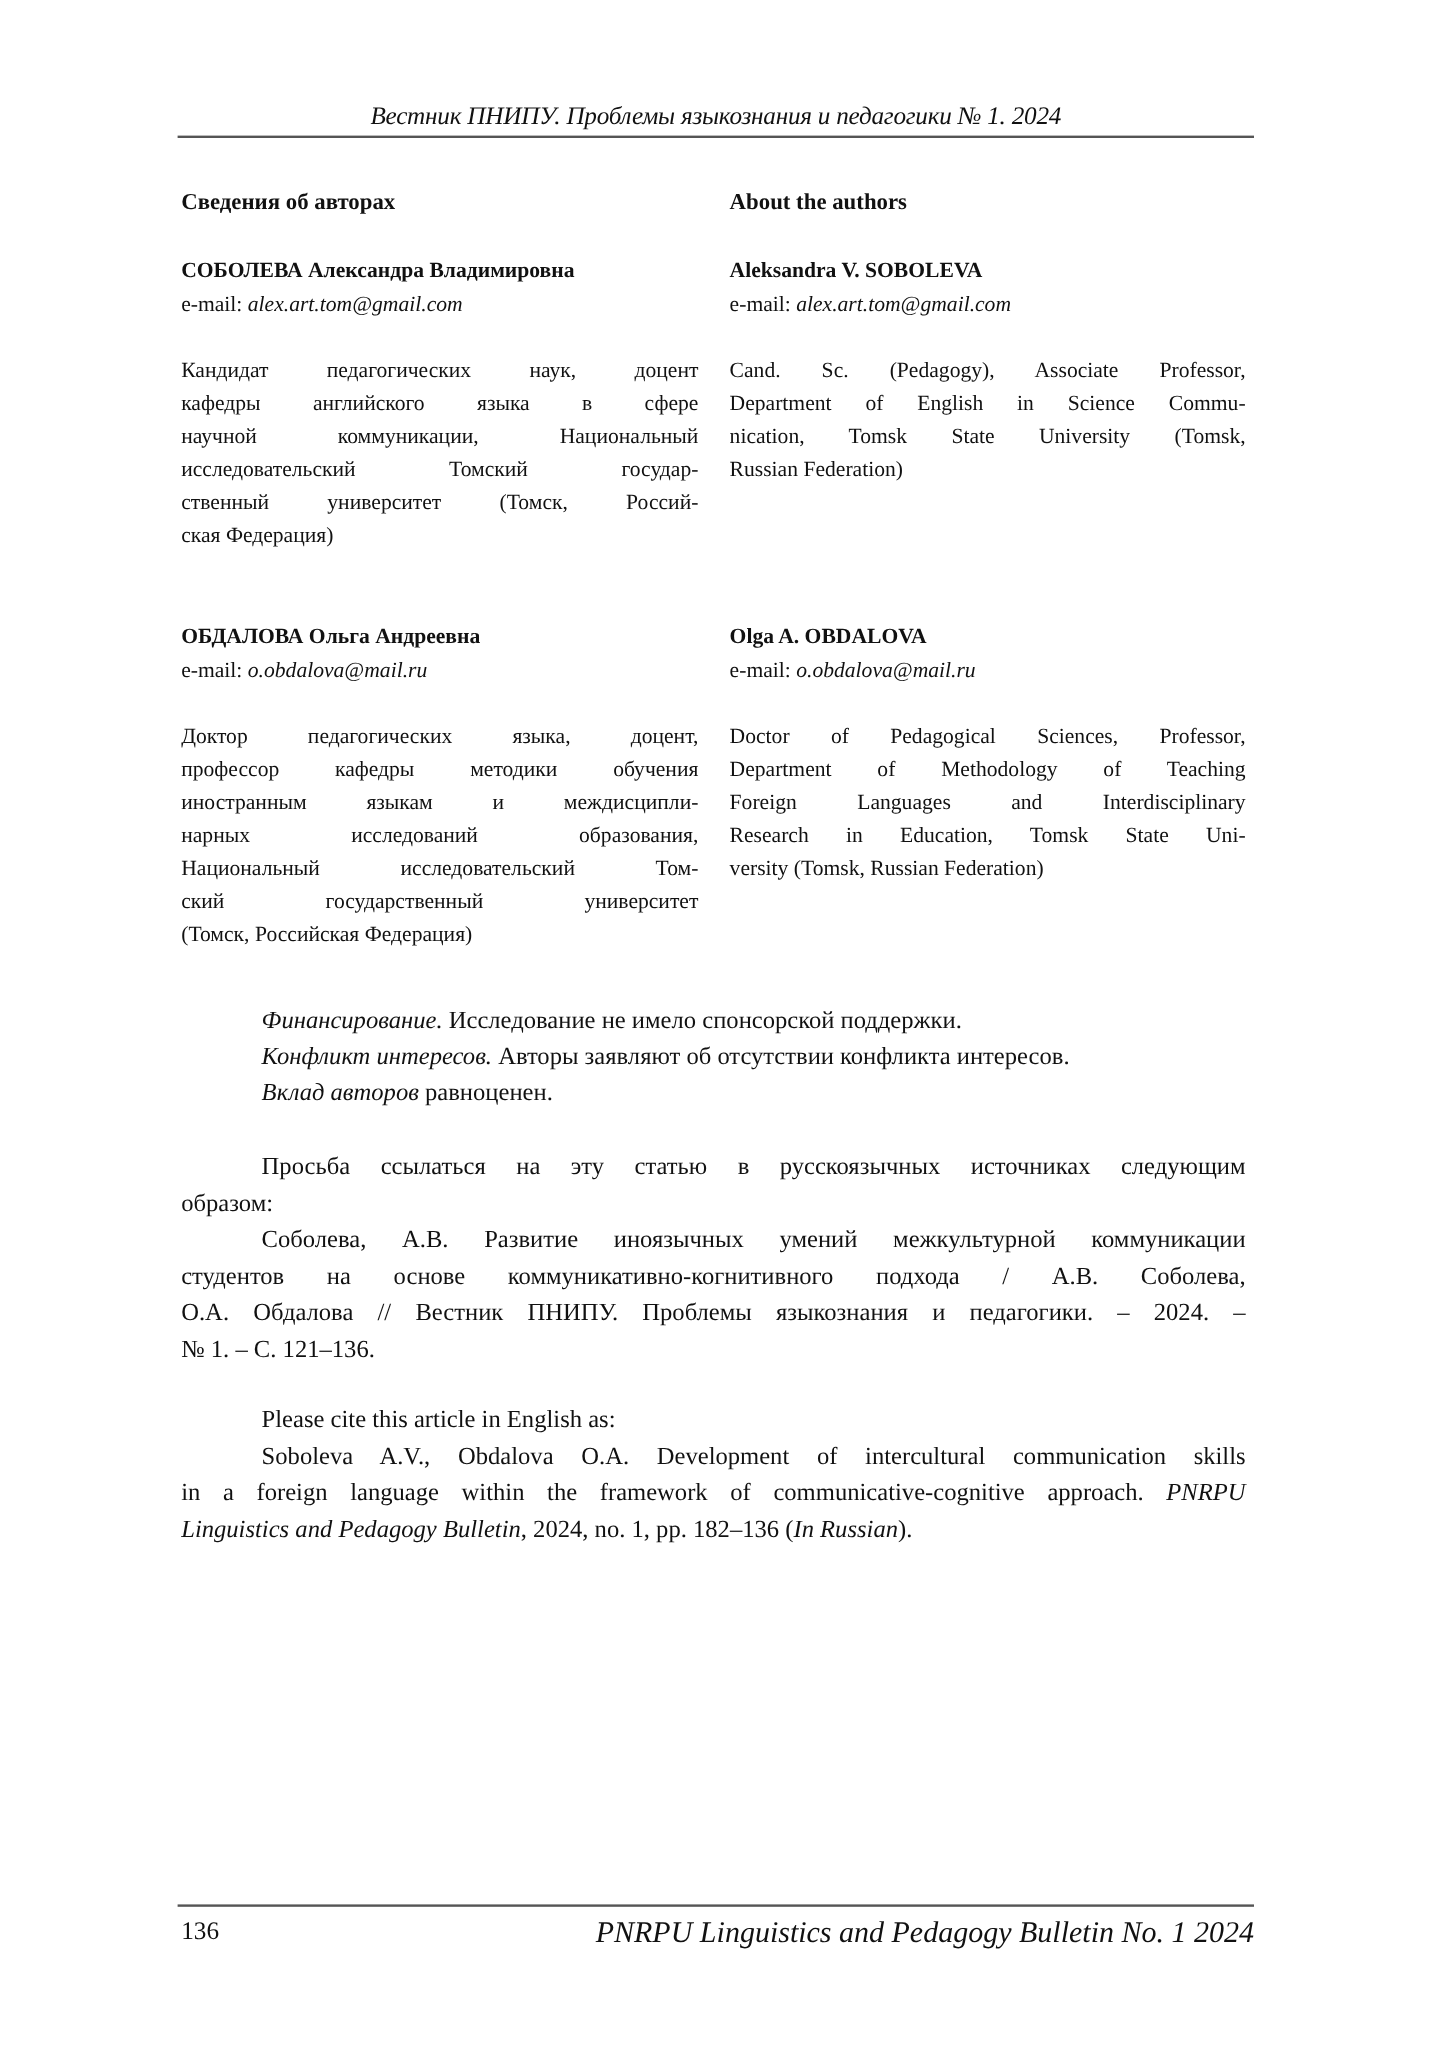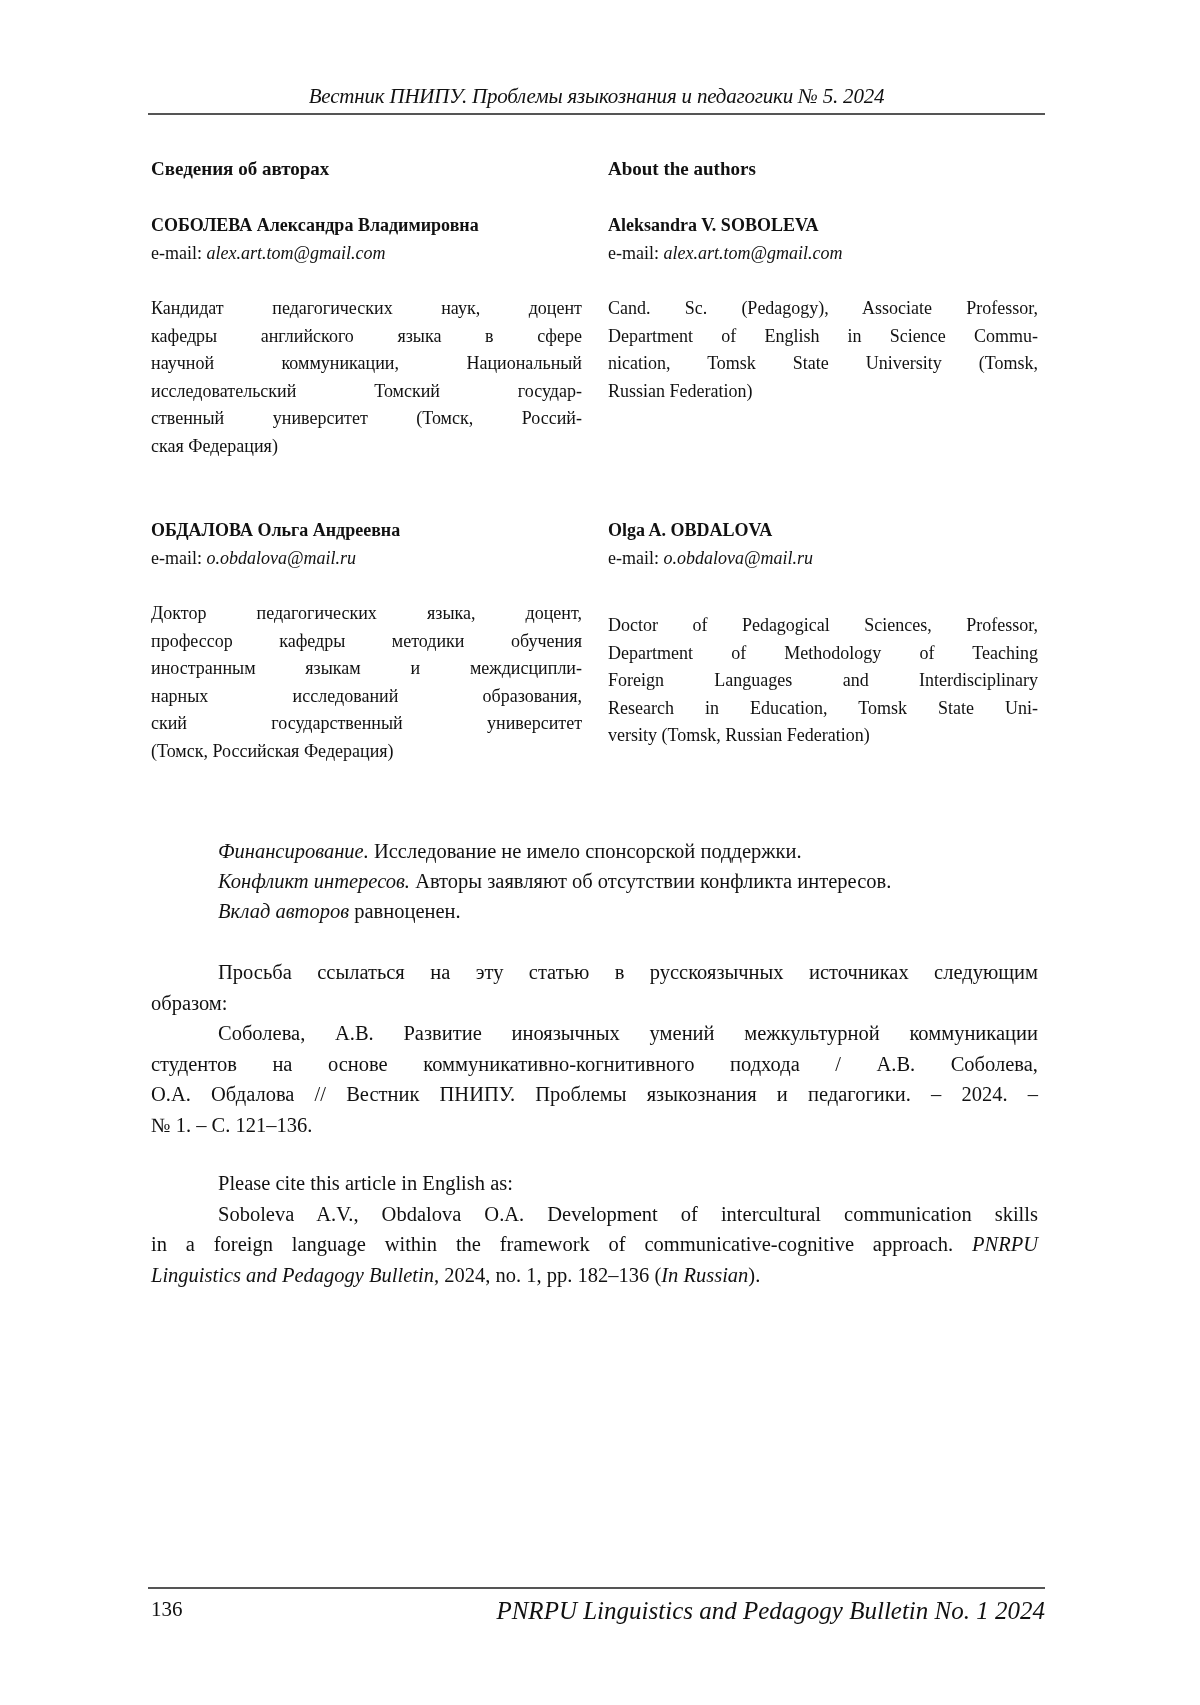--- a/index.html
+++ b/index.html
@@ -35,21 +35,21 @@
 
   .footer-rule { position: absolute; left: 148px; top: 1587px; width: 897px; height: 2px; background: #555; }
   .page-number { position: absolute; left: 151px; top: 1597px; font-size: 21px; }
   .running-footer { position: absolute; right: 155px; top: 1597px; font-size: 25px; font-style: italic; }
 </style>
 </head>
 <body>
 
 <div class="page">
 
-  <div class="running-header">Вестник ПНИПУ. Проблемы языкознания и педагогики № 5. 2024</div>
+  <div class="running-header">Вестник ПНИПУ. Проблемы языкознания и педагогики № 1. 2024</div>
   <div class="header-rule"></div>
 
   <div class="section-title" style="left:151px; top:158px;">Сведения об авторах</div>
   <div class="section-title" style="left:608px; top:158px;">About the authors</div>
 
   <div class="col left block" style="top:212px;">
     <div class="author-name">СОБОЛЕВА Александра Владимировна</div>
     <div class="email-line">
       <span>e-mail: </span><em>alex.art.tom@gmail.com</em>
     </div>
@@ -79,31 +79,32 @@
   <div class="col left block" style="top:517px;">
     <div class="author-name">ОБДАЛОВА Ольга Андреевна</div>
     <div class="email-line">
       <span>e-mail: </span><em>o.obdalova@mail.ru</em>
     </div>
     <div class="bio" style="margin-top:28px;">
       <span class="line">Доктор педагогических языка, доцент,</span>
       <span class="line">профессор кафедры методики обучения</span>
       <span class="line">иностранным языкам и междисципли-</span>
       <span class="line">нарных исследований образования,</span>
+      <span class="line">Национальный исследовательский Том-</span>
       <span class="line">ский государственный университет</span>
       <span class="line last">(Томск, Российская Федерация)</span>
     </div>
   </div>
 
   <div class="col right block" style="top:517px;">
     <div class="author-name">Olga A. OBDALOVA</div>
     <div class="email-line">
       <span>e-mail: </span><em>o.obdalova@mail.ru</em>
     </div>
-    <div class="bio" style="margin-top:40px;">
+    <div class="bio" style="margin-top:28px;">
       <span class="line">Doctor of Pedagogical Sciences, Professor,</span>
       <span class="line">Department of Methodology of Teaching</span>
       <span class="line">Foreign Languages and Interdisciplinary</span>
       <span class="line">Research in Education, Tomsk State Uni-</span>
       <span class="line last">versity (Tomsk, Russian Federation)</span>
     </div>
   </div>
 
   <div class="notes">
     <div><i>Финансирование.</i><span> Исследование не имело спонсорской поддержки.</span></div>

